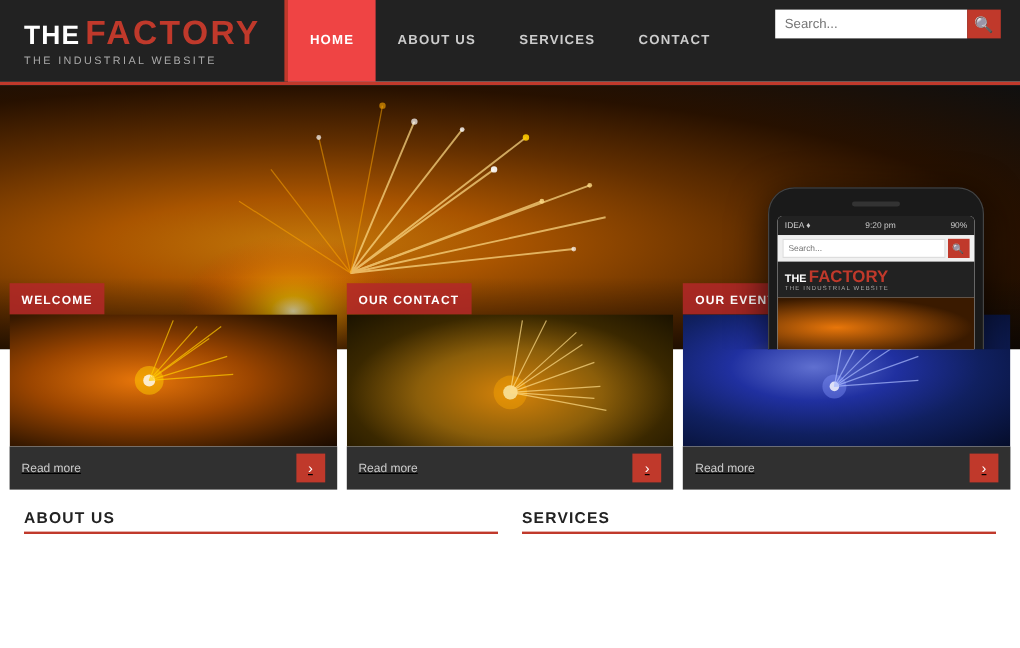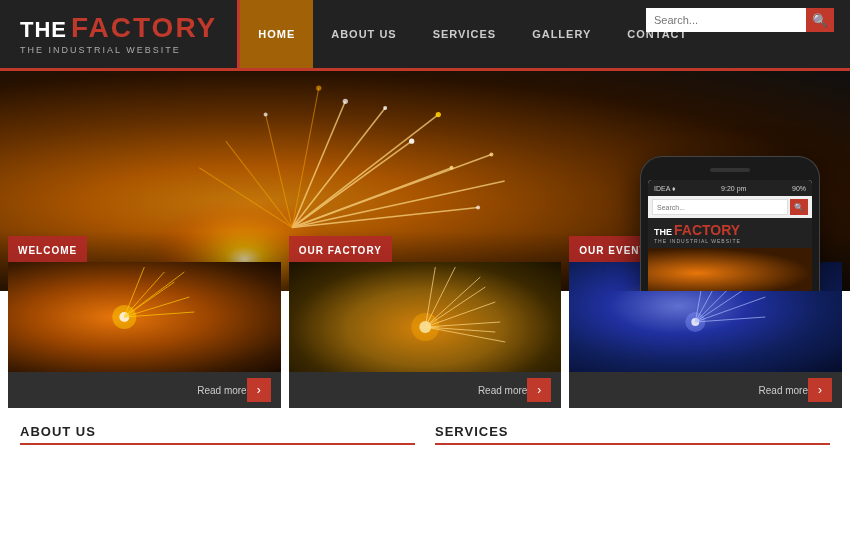--- a/index.html
+++ b/index.html
@@ -60,21 +60,21 @@
       font-weight: bold;
       text-transform: uppercase;
       padding: 0 18px;
       height: 100%;
       display: flex;
       align-items: center;
       cursor: pointer;
       letter-spacing: 1px;
       transition: background 0.2s;
     }
-    .nav-item.active { background: #a16207; color: #fff; }
+    .nav-item.active { background: #ef4444; color: #fff; }
 
     
     .search-area {
       position: absolute;
       top: 8px;
       right: 16px;
       display: flex;
       align-items: center;
     }
     .search-input {
@@ -156,22 +156,23 @@
       background: radial-gradient(ellipse at 50% 60%, #d4820a 0%, #8b5e0a 40%, #3a2800 70%, #1a1200 100%);
     }
     .card-img-3 {
       background: radial-gradient(ellipse at 40% 40%, #6070d0 0%, #2030a0 30%, #102060 60%, #050d2a 100%);
     }
 
     .card-footer {
       background: rgba(30,30,30,0.92);
       display: flex;
       align-items: center;
-      justify-content: flex-end;
+      justify-content: space-between;
       padding: 6px 10px;
+      text-decoration: underline;
     }
     .card-read-more {
       color: #ccc;
       font-size: 10px;
       cursor: pointer;
     }
     .card-arrow {
       width: 24px;
       height: 24px;
       background: #c0392b;
@@ -294,21 +295,20 @@
       <span class="logo-the">THE</span>
       <span class="logo-factory">FACTORY</span>
     </div>
     <div class="logo-tagline">THE INDUSTRIAL WEBSITE</div>
   </div>
 
   <nav class="nav">
     <div class="nav-item active">HOME</div>
     <div class="nav-item">ABOUT US</div>
     <div class="nav-item">SERVICES</div>
-    <div class="nav-item">GALLERY</div>
     <div class="nav-item">CONTACT</div>
   </nav>
 
   <div class="search-area">
     <input class="search-input" type="text" placeholder="Search..." style="">
     <button class="search-btn">🔍</button>
   </div>
 </div>
 
 <div class="red-line"></div>
@@ -410,21 +410,21 @@
       </svg>
     </div>
     <div class="card-footer">
       <span class="card-read-more">Read more</span>
       <div class="card-arrow">›</div>
     </div>
   </div>
 
   <div class="card">
     <div style="background:rgba(180,40,40,0.85);padding:4px 10px;display:inline-block;">
-      <span style="color:#fff;font-size:10px;font-weight:bold;letter-spacing:1px;">OUR FACTORY</span>
+      <span style="color:#fff;font-size:10px;font-weight:bold;letter-spacing:1px;">OUR CONTACT</span>
     </div>
     <div class="card-image">
       <div class="card-img-2" style="width:100%;height:100%;"></div>
       <svg class="weld-sparks" viewBox="0 0 200 110">
         <circle cx="100" cy="65" r="14" fill="#ffaa00" opacity="0.4"></circle>
         <circle cx="100" cy="65" r="6" fill="#fff9c4" opacity="0.7"></circle>
         <g stroke="#ffdd88" stroke-width="1" opacity="0.7">
           <line x1="100" y1="65" x2="160" y2="25"></line>
             <line x1="100" y1="65" x2="170" y2="40"></line>
           <line x1="100" y1="65" x2="175" y2="60"></line>

